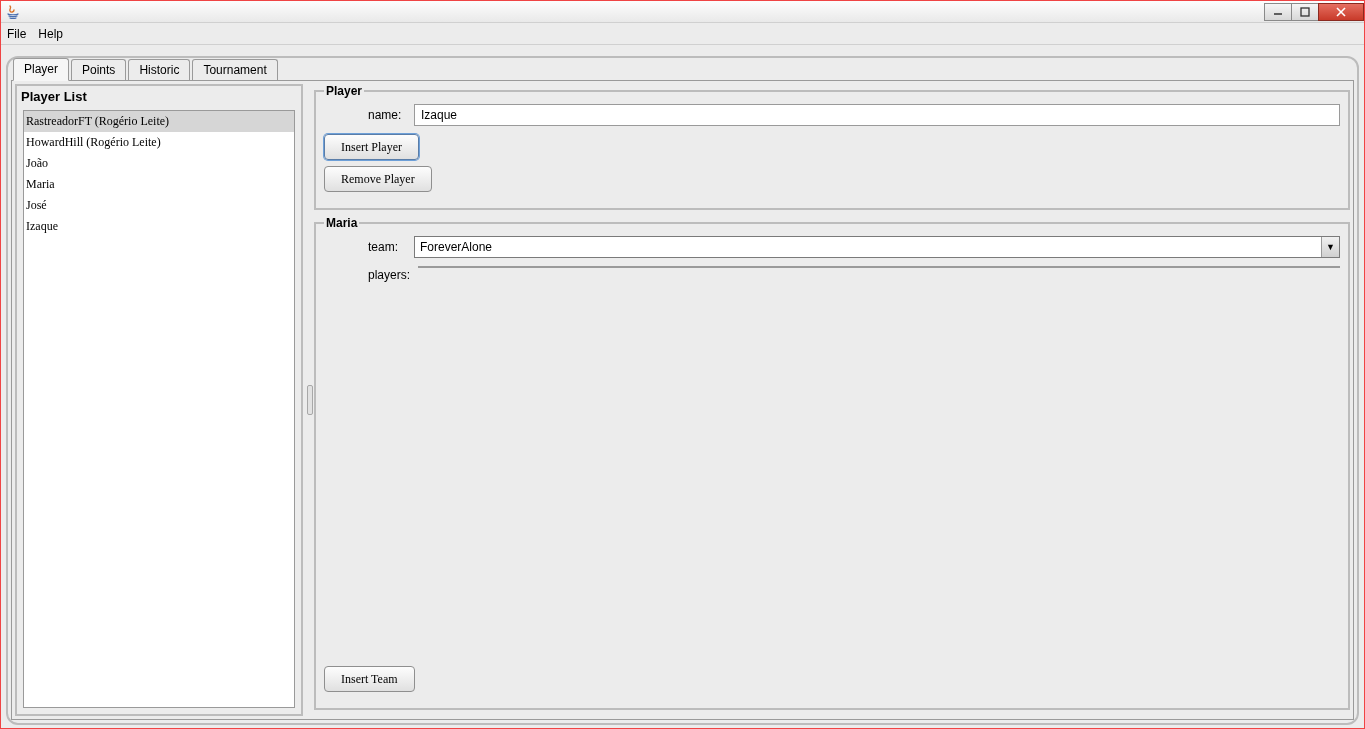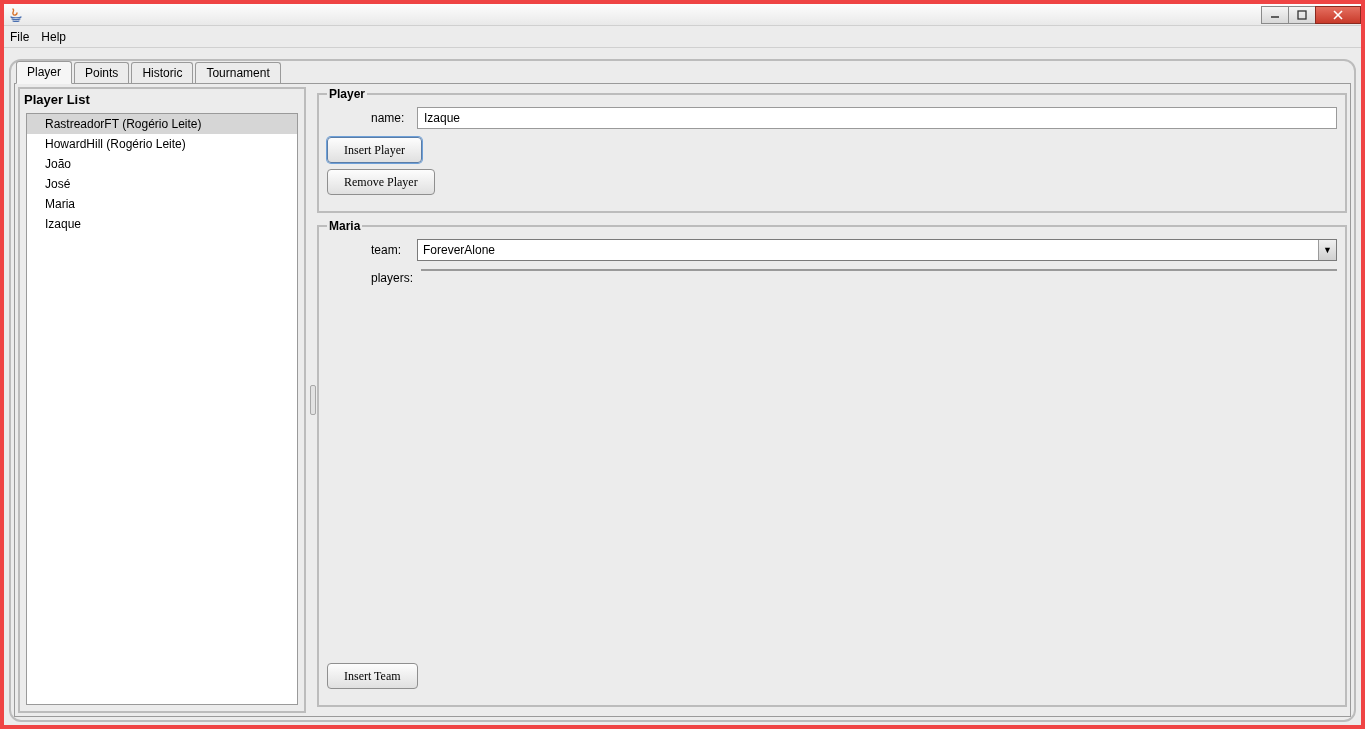--- a/index.html
+++ b/index.html
@@ -7,21 +7,21 @@
     font-family: "Segoe UI", Tahoma, Arial, sans-serif;
     font-size: 12px;
     background: #ececec;
     overflow: hidden;
   }
   .window {
     position: relative;
     width: 1365px;
     height: 729px;
     background: #ececec;
-    border: 4px solid #ef4444;
+    border: 1px solid #ef4444;
   }
   
   .titlebar {
     height: 22px;
     background: linear-gradient(to bottom, #fdfdfd, #e9e9e9);
     border-bottom: 1px solid #d0d0d0;
     display: flex;
     align-items: center;
     justify-content: space-between;
   }
@@ -121,22 +121,23 @@
     padding: 3px 4px;
   }
   .listbox {
     flex: 1;
     margin: 3px 6px 6px 6px;
     background: #fff;
     border: 1px solid #9a9a9a;
     overflow: auto;
   }
   .listbox .li {
-    padding: 3px 18px;
+    padding: 3px 2px;
     cursor: default;
+    font-family: Liberation Serif, serif;
   }
   .listbox .li.selected {
     background: #d6d6d6;
   }
   
   .splitter {
     width: 8px;
     display: flex;
     align-items: center;
     justify-content: center;
@@ -286,22 +287,22 @@
     </div>
 
     <div class="tabcontent">
 
       <div class="leftpanel">
         <div class="panel-title">Player List</div>
         <div class="listbox" id="player-listbox">
             <div class="li selected">RastreadorFT (Rogério Leite)</div>
             <div class="li">HowardHill (Rogério Leite)</div>
             <div class="li">João</div>
+            <div class="li">Maria</div>
             <div class="li">José</div>
-            <div class="li">Maria</div>
             <div class="li">Izaque</div>
           </div>
       </div>
 
       <div class="splitter">
         <div class="grip"></div>
       </div>
 
       <div class="rightpanel">
 

